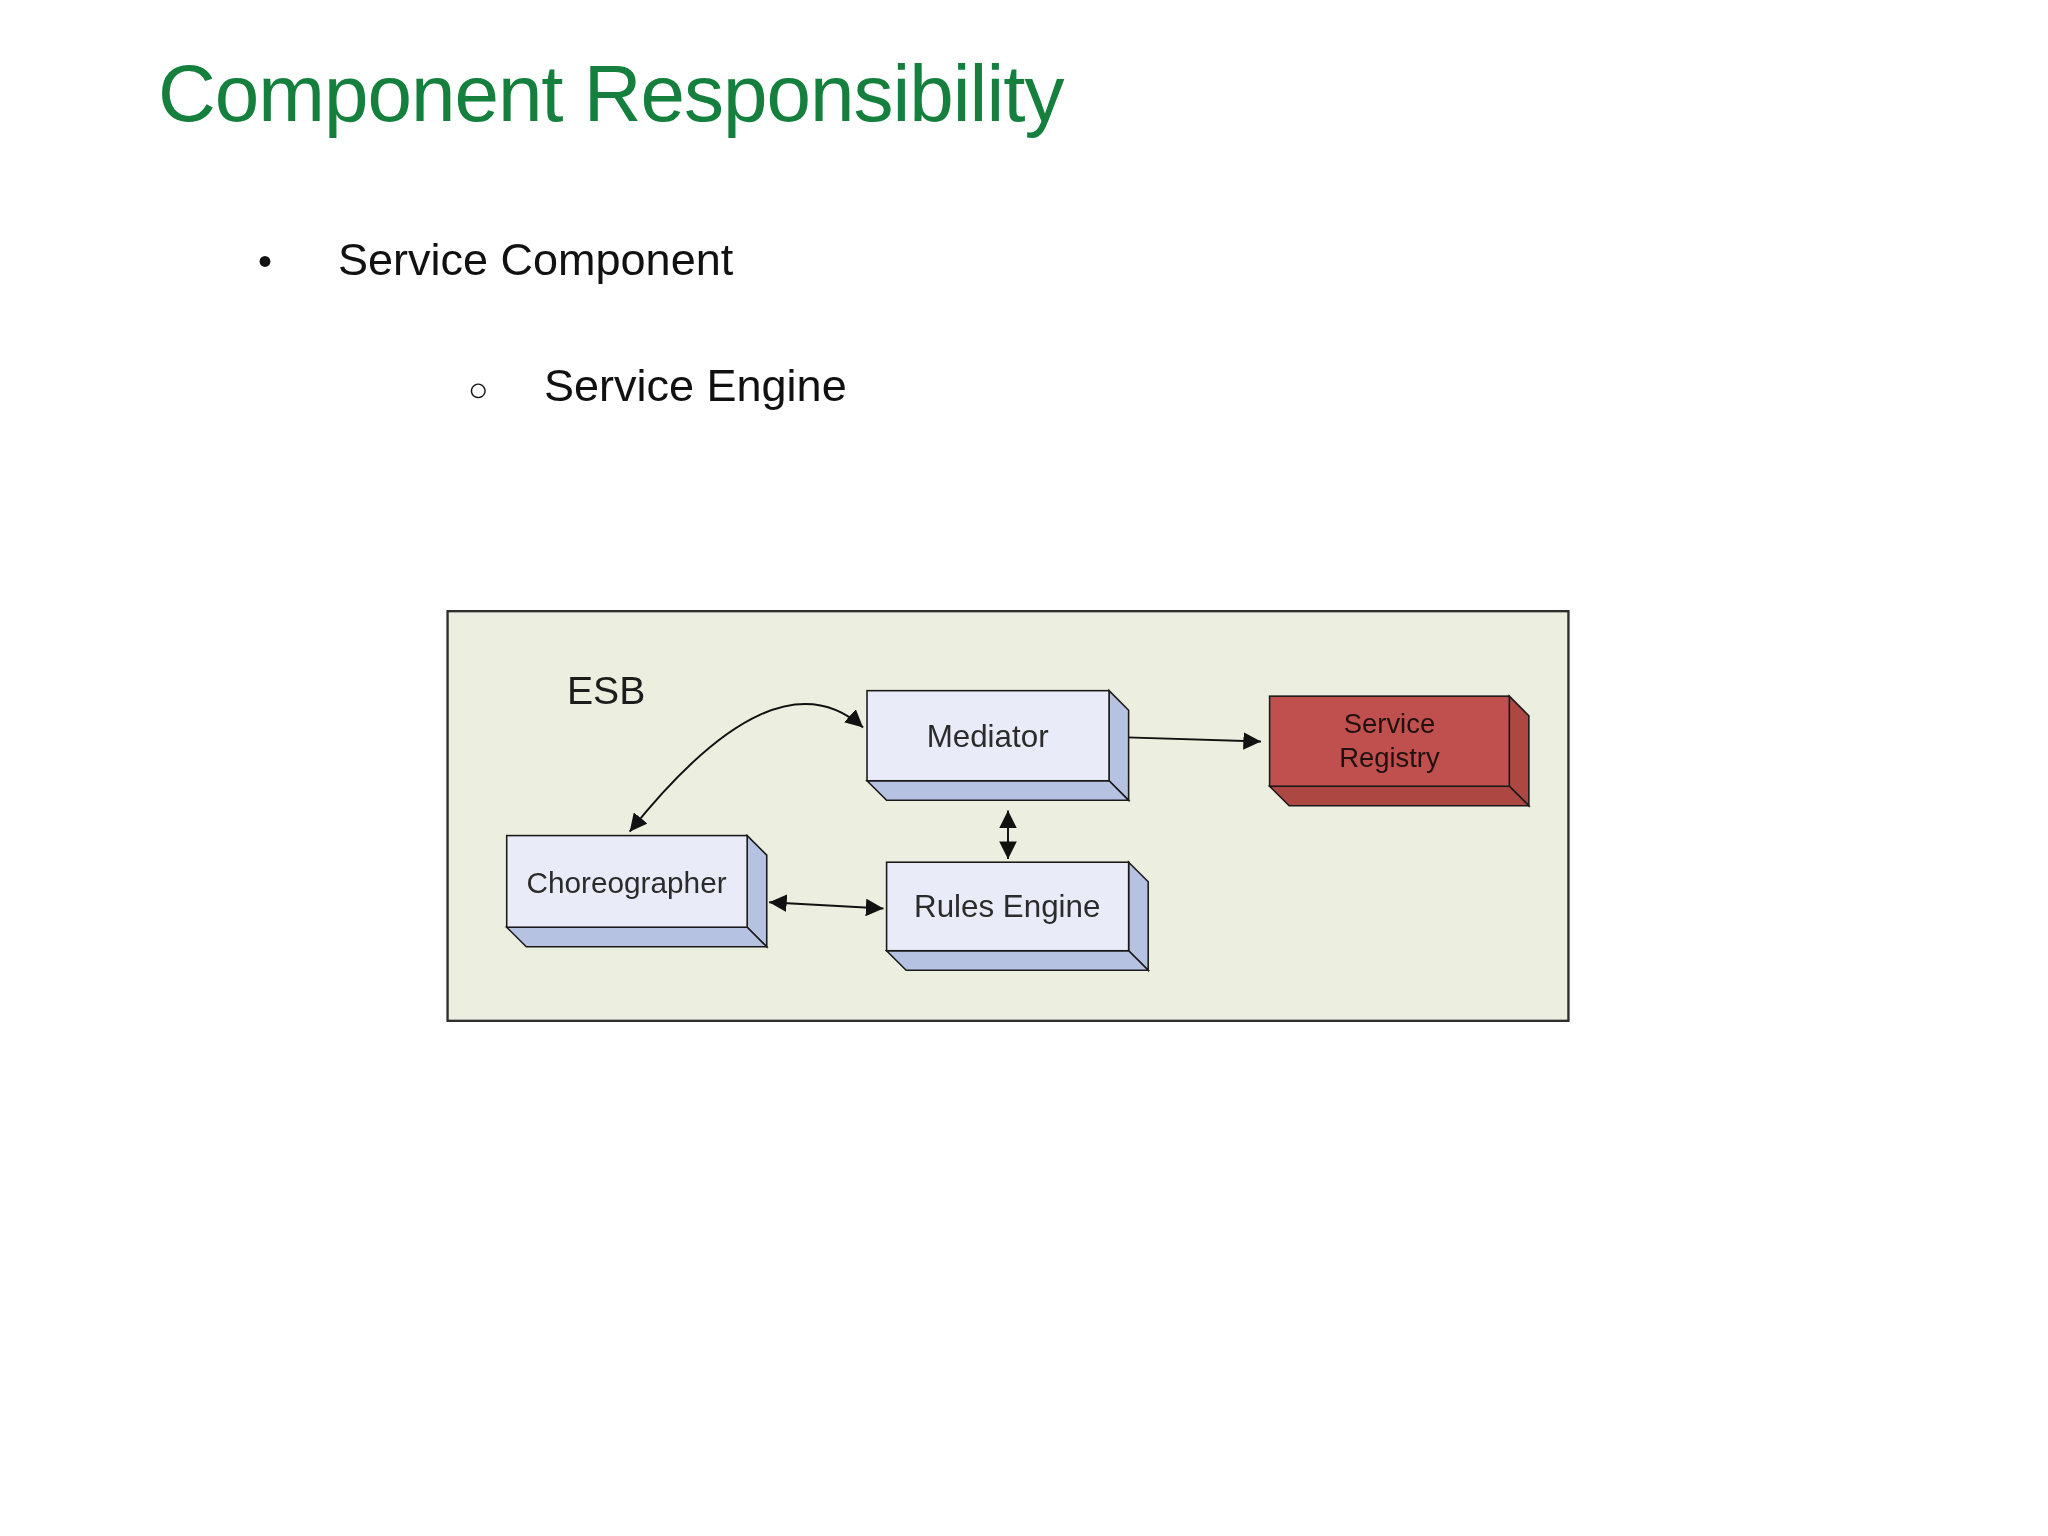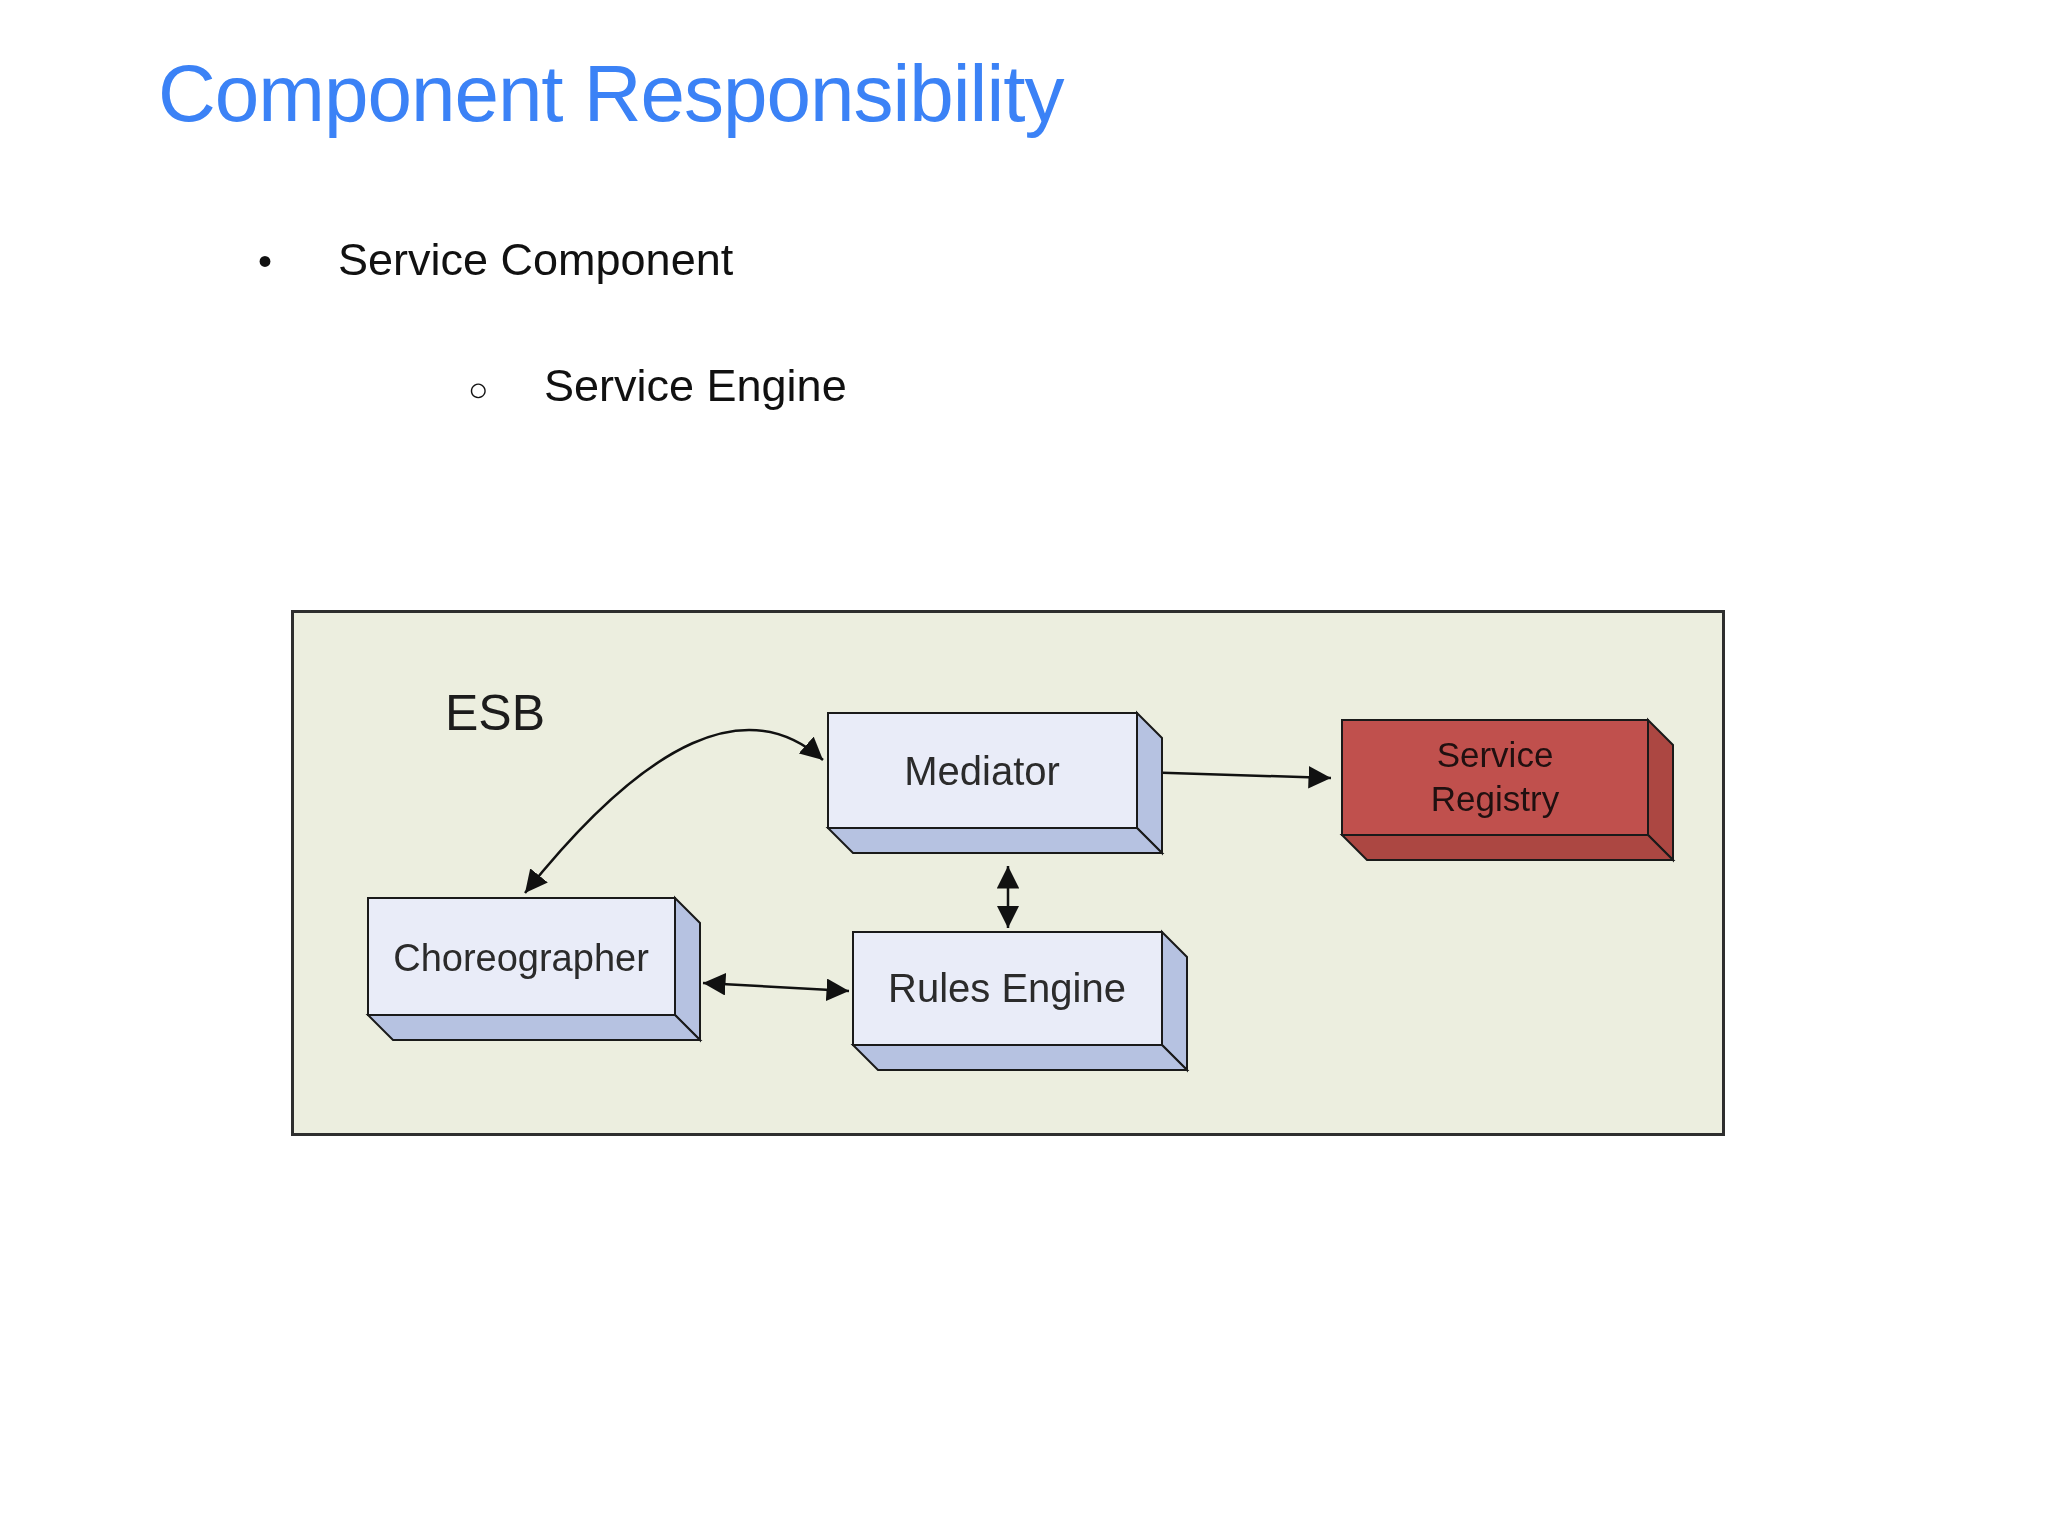--- a/index.html
+++ b/index.html
@@ -17,21 +17,21 @@
     inset: 0;
     width: 2048px;
     height: 1536px;
   }
   .title {
     position: absolute;
     left: 158px;
     top: 48px;
     font-size: 80px;
     line-height: 1.15;
-    color: #3b82f6;
+    color: #15803d;
     letter-spacing: -1px;
     white-space: nowrap;
   }
   .bullet-row {
     position: absolute;
     display: flex;
     align-items: baseline;
     color: #111111;
     white-space: nowrap;
   }
@@ -39,21 +39,21 @@
   .bullet-row.level1 .marker { width: 80px; font-size: 40px; }
   .bullet-row.level2 { left: 468px; top: 360px; font-size: 45px; }
   .bullet-row.level2 .marker { width: 76px; font-size: 34px; }
   .marker { display: inline-block; }
 
   .diagram {
     position: absolute;
     left: 291px;
     top: 610px;
     width: 1434px;
-    height: 526px;
+    height: 412px;
   }
   .diagram svg { display: block; width: 100%; height: 100%; }
 
   svg text {
     font-family: "Liberation Sans", sans-serif;
     fill: #2b2b2b;
   }
   text.esb-label { font-size: 50px; fill: #1c1c1c; }
   text.node-label { font-size: 40px; text-anchor: middle; }
   text.node-label-small { font-size: 35px; text-anchor: middle; fill: #201010; }

